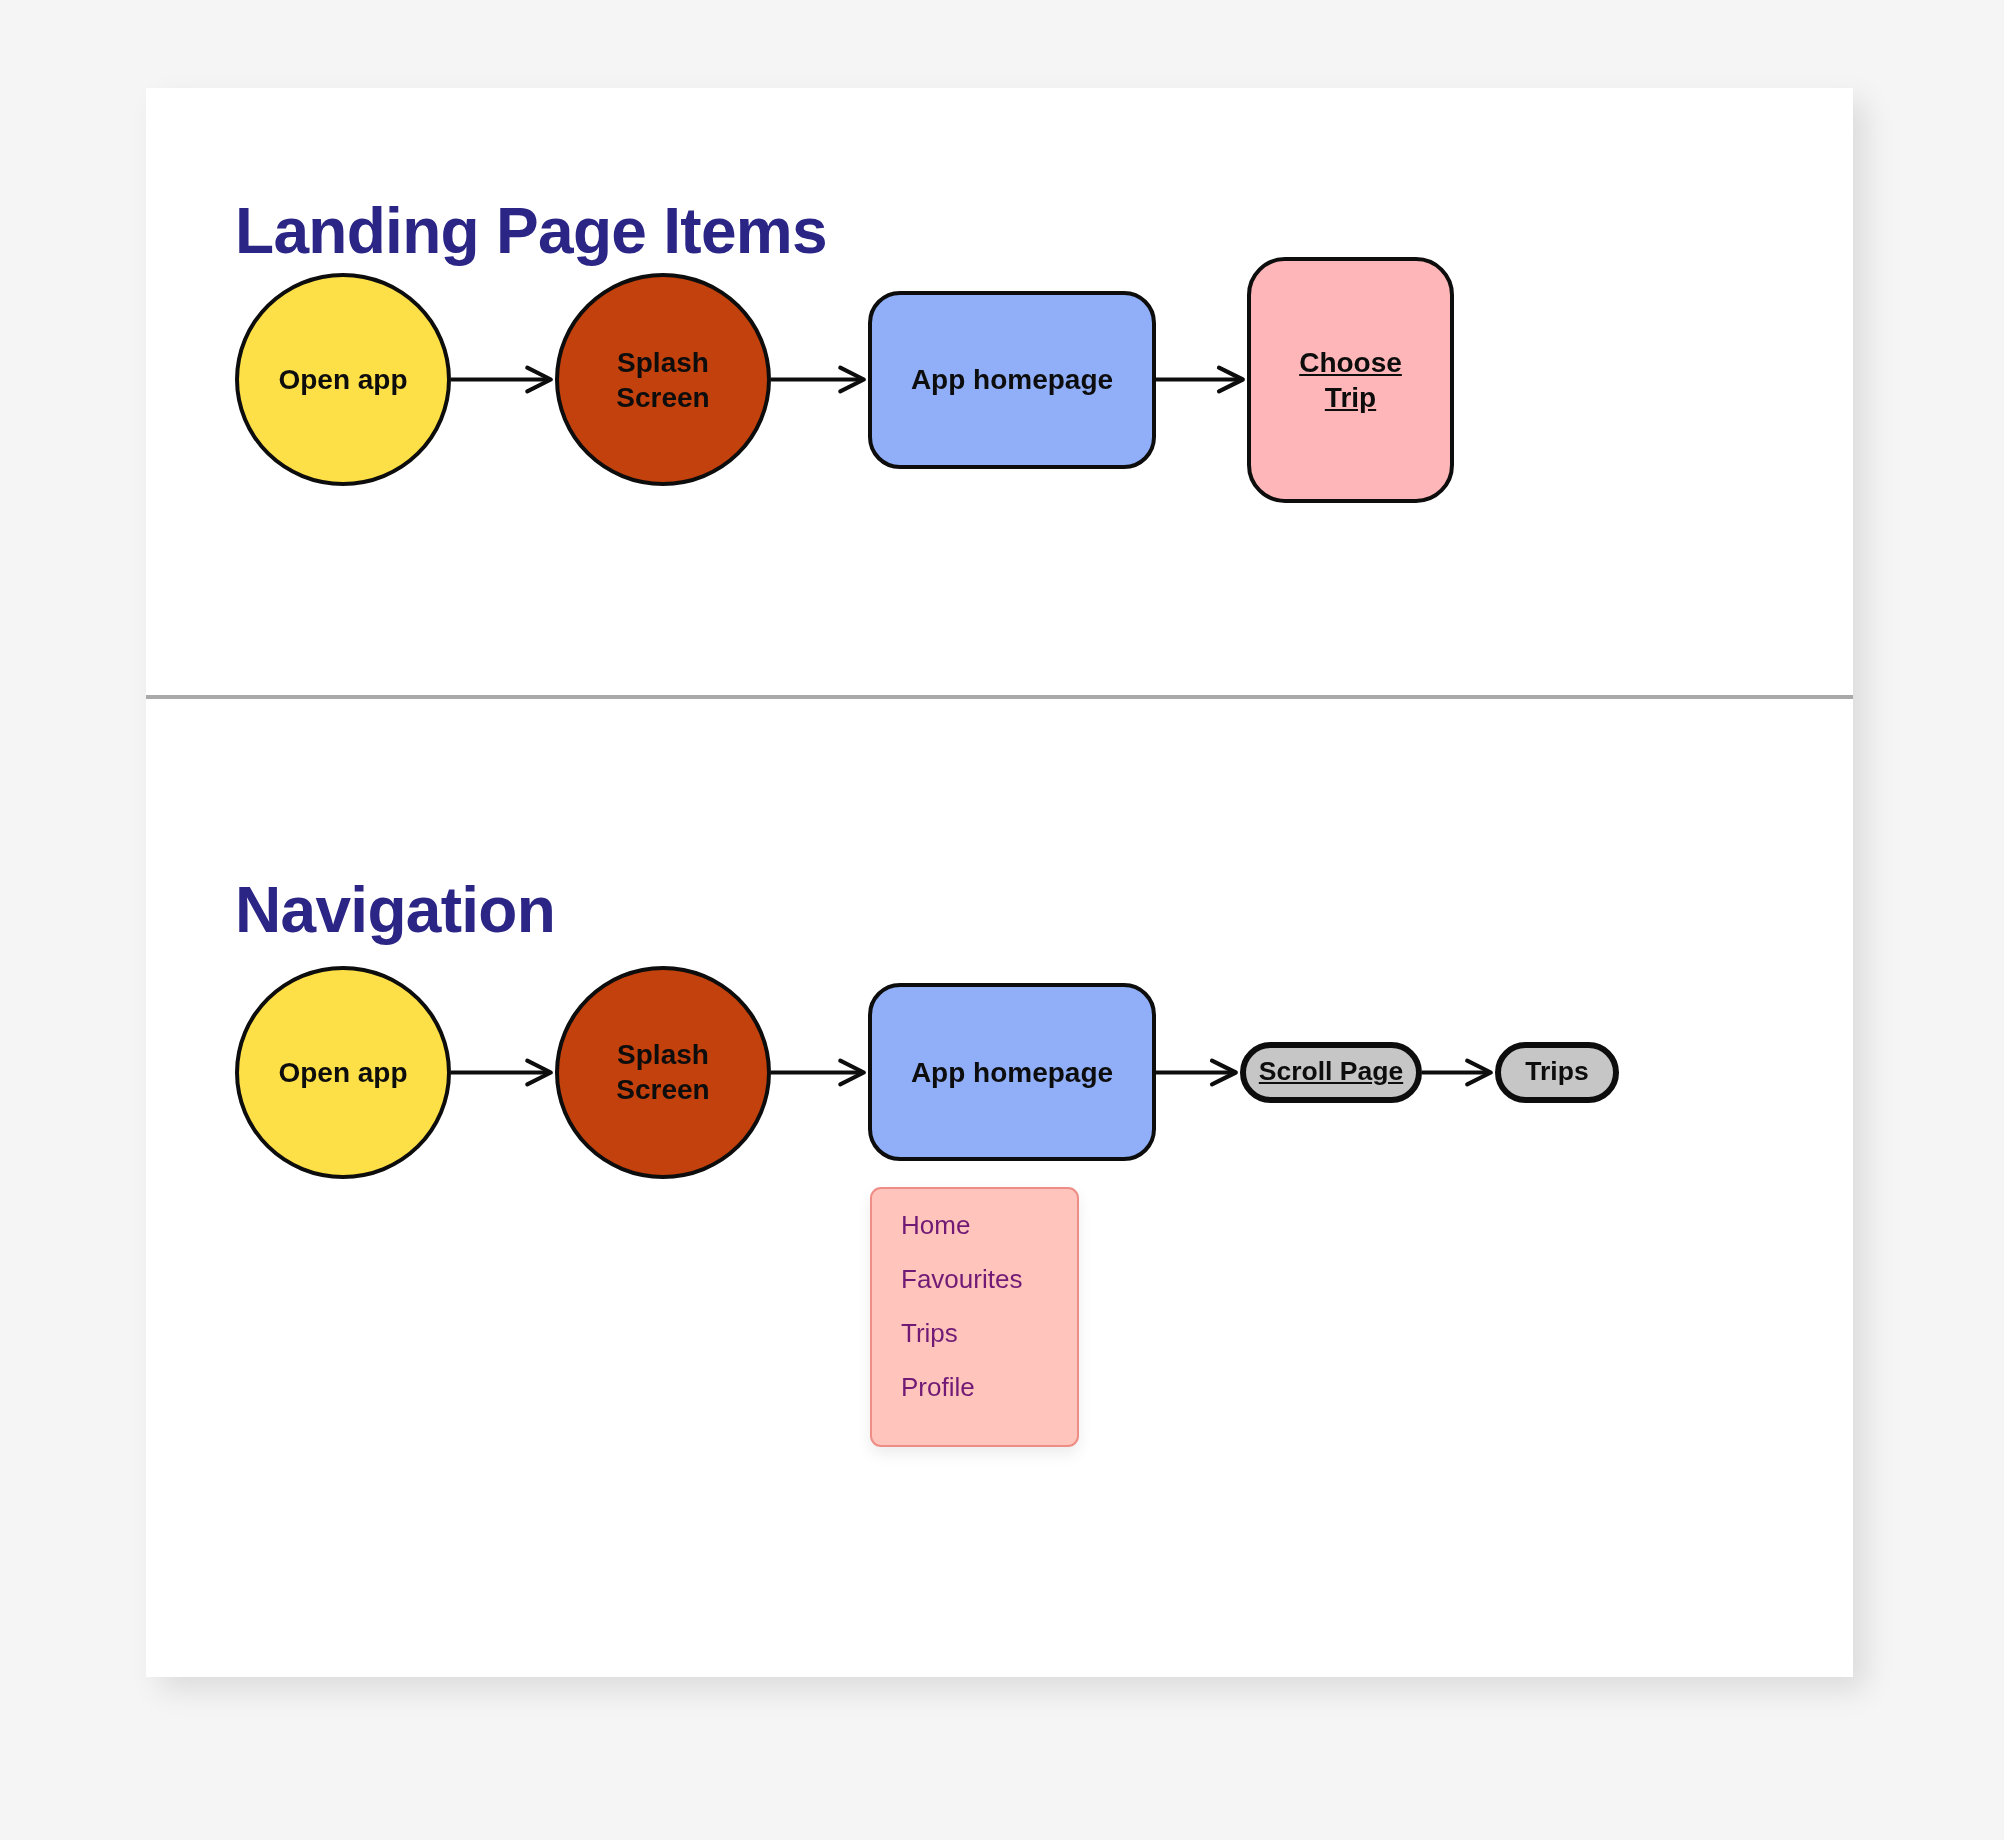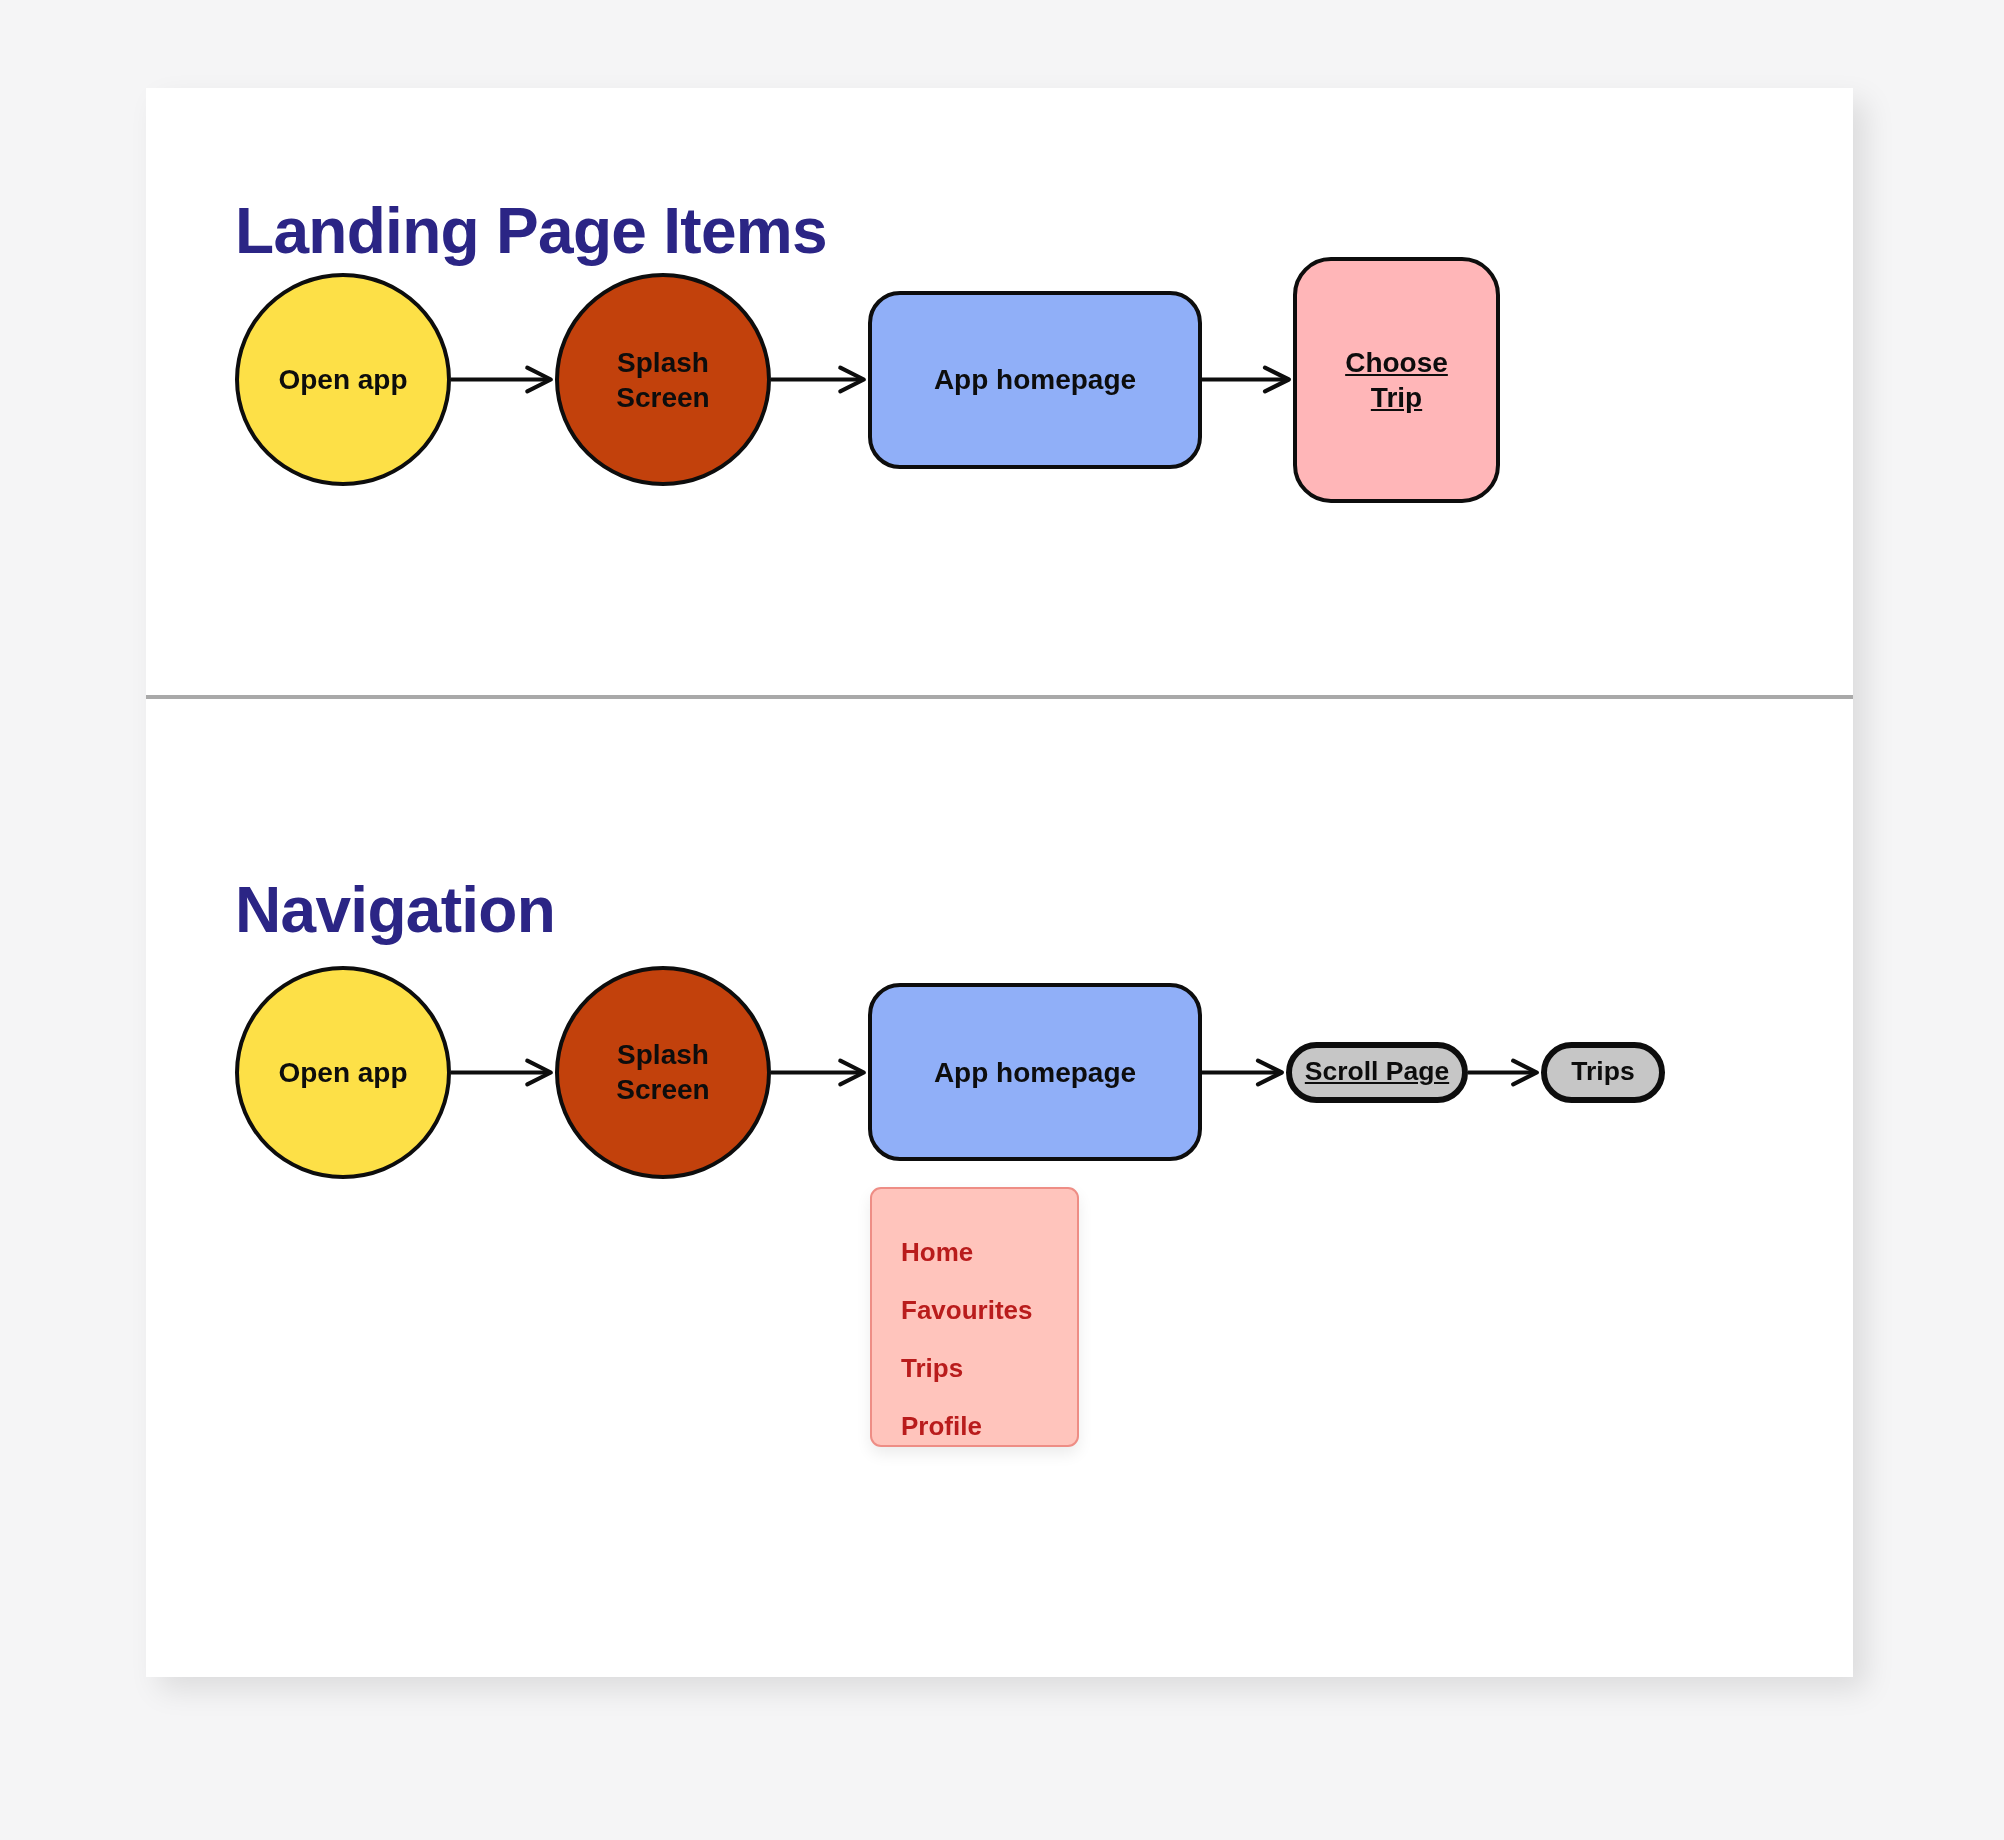--- a/index.html
+++ b/index.html
@@ -38,41 +38,41 @@
     display:flex;align-items:center;justify-content:center;
     box-sizing:border-box;
     border:4.9px solid #0d0d0d;
     font-size:28px;font-weight:600;line-height:1.25;
     text-align:center;color:#0d0d0d;
   }
   .ellipse{width:216px;height:213px;border-radius:50%;background:#a2efc3;}
   .ellipse .node-label{width:148px;}
   .fill-green{background:#fde047;}
   .fill-yellow{background:#c2410c;}
-  .rect-blue{width:334px;height:178px;border-radius:32px;background:#90aff8;}
+  .rect-blue{width:288px;height:178px;border-radius:32px;background:#90aff8;}
   .rect-pink{width:207px;height:246px;border-radius:38px;background:#ffb6b8;}
   .rect-pink .node-label{width:114px;text-align:center;text-decoration:underline;}
   .pill{
     height:61px;border-radius:32px;background:#c6c6c6;
     border:6.3px solid #0d0d0d;font-size:26.5px;font-weight:700;
   }
   .pill-scroll{width:182px;text-decoration:underline;}
   .pill-trips{width:124px;}
   .arrow{flex:0 0 auto;display:block;}
   .nav-menu{
     position:absolute;left:724px;top:1099px;
     width:209px;height:260px;box-sizing:border-box;
     background:#ffc4bc;
     border:2.1px solid #ee8d85;border-radius:11px;
     box-shadow:0 7px 15.3px rgba(0,0,0,0.08);
     padding:21px 14px 0 29px;
   }
   .nav-item{
-    font-size:26px;font-weight:700;color:#b91c1c;
-    line-height:31px;margin-bottom:23px;margin-top:27px;
+    font-size:26px;font-weight:400;color:#701a75;
+    line-height:31px;margin-bottom:23px;
   }
 </style>
 </head>
 <body>
 
 <div class="panel">
 
   <div class="section-title title-1">Landing Page Items</div>
 
   <div class="flow-row row-1">

